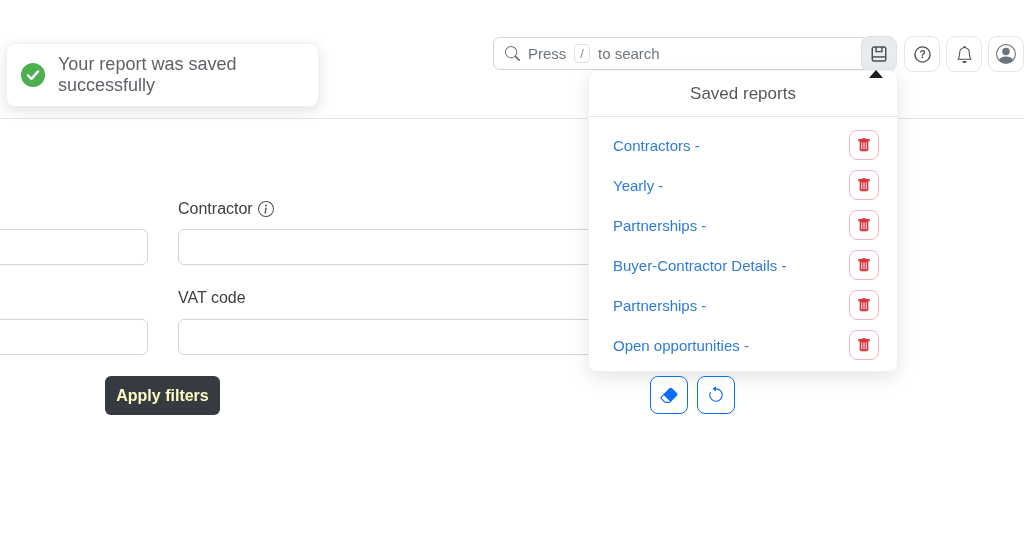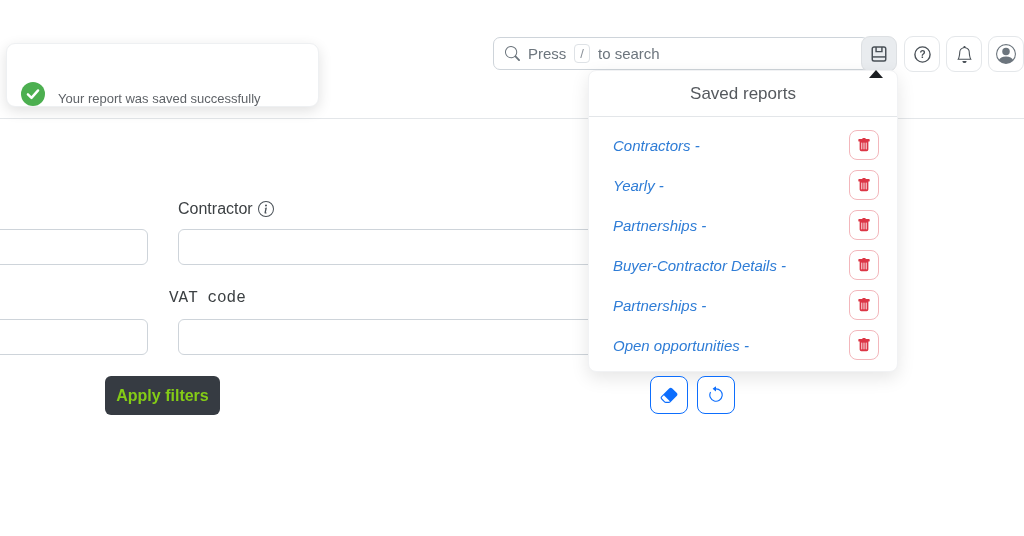--- a/index.html
+++ b/index.html
@@ -15,44 +15,44 @@
   .icon-btn{width:36px;height:36px;border:1px solid #e4e7ea;border-radius:9px;background:#fff;
       display:flex;align-items:center;justify-content:center;box-sizing:border-box;padding:0;cursor:pointer;}
   .icon-btn.active{background:#e9ecef;border-color:#dde0e3;}
   #save-btn{left:861px;top:36px;}
   #help-btn{left:904px;top:36px;}
   #bell-btn{left:946px;top:36px;}
   #avatar-btn{left:988px;top:36px;}
 
   
   #toast{left:6px;top:43px;width:313px;height:64px;background:#fff;border:1px solid #eef0f2;border-radius:9px;
-      box-shadow:0 4px 14px rgba(0,0,0,.12);display:flex;align-items:flex-end;gap:13px;padding-left:14px;
-      box-sizing:border-box;z-index:6;font-size:13px;color:#5f6368;}
+      box-shadow:0 4px 14px rgba(0,0,0,.12);display:flex;align-items:center;gap:13px;padding-left:14px;
+      box-sizing:border-box;z-index:6;font-size:18px;color:#5f6368;}
 
   
   label.f-label{font-size:16px;color:#3c4043;display:flex;align-items:center;gap:5px;}
   #contractor-label{left:178px;top:200px;}
-  #vat-label{left:169px;top:289px;font-family:Liberation Mono, monospace;}
+  #vat-label{left:178px;top:289px;}
   .f-input{height:36px;border:1px solid #ced4da;border-radius:6px;background:#fff;box-sizing:border-box;
       font-size:15px;padding:0 10px;font-family:"Liberation Sans",sans-serif;}
   #left-input-1{left:-26px;top:229px;width:174px;}
   #left-input-2{left:-26px;top:319px;width:174px;}
   #contractor-input{left:178px;top:229px;width:520px;}
   #vat-input{left:178px;top:319px;width:520px;}
-  #apply-btn{left:105px;top:376px;width:115px;height:39px;background:#363b42;color:#84cc16;border:none;
+  #apply-btn{left:105px;top:376px;width:115px;height:39px;background:#363b42;color:#fef9c3;border:none;
       border-radius:6px;font-size:16px;font-weight:600;font-family:"Liberation Sans",sans-serif;cursor:pointer;}
 
   
   #popover{left:588px;top:70px;width:310px;height:302px;background:#fff;border:1px solid #f1f2f4;border-radius:8px;
       box-shadow:0 6px 18px rgba(0,0,0,.10);z-index:5;box-sizing:border-box;}
   #popover-header{height:45px;border-bottom:1px solid #e3e6e9;display:flex;align-items:center;justify-content:center;
       font-size:17px;color:#55595e;}
   #popover-list{padding:8px 18px 0 24px;}
   .report-row{height:40px;display:flex;align-items:center;justify-content:space-between;}
-  .report-link{color:#2e7cd6;font-size:15px;text-decoration:none;cursor:pointer;font-style:italic;}
+  .report-link{color:#2e7cd6;font-size:15px;text-decoration:none;cursor:pointer;}
   .trash-btn{width:30px;height:30px;border:1px solid #f3b7bc;border-radius:8px;background:#fff;
       display:flex;align-items:center;justify-content:center;box-sizing:border-box;padding:0;cursor:pointer;}
 
   .blue-btn{width:38px;height:38px;border:1.5px solid #0d6efd;border-radius:8px;background:#fff;
       display:flex;align-items:center;justify-content:center;box-sizing:border-box;padding:0;cursor:pointer;z-index:5;}
   #eraser-btn{left:650px;top:376px;}
   #undo-btn{left:697px;top:376px;}
 
   
   #tooltip{left:787px;top:78px;height:29px;background:#1b1e21;color:#fff;border-radius:4px;z-index:10;

